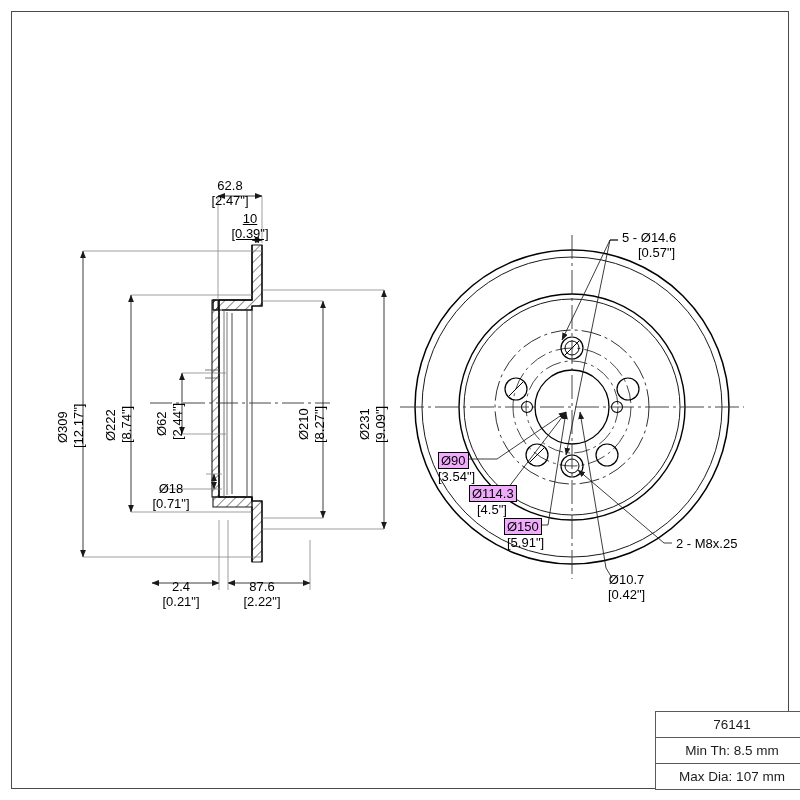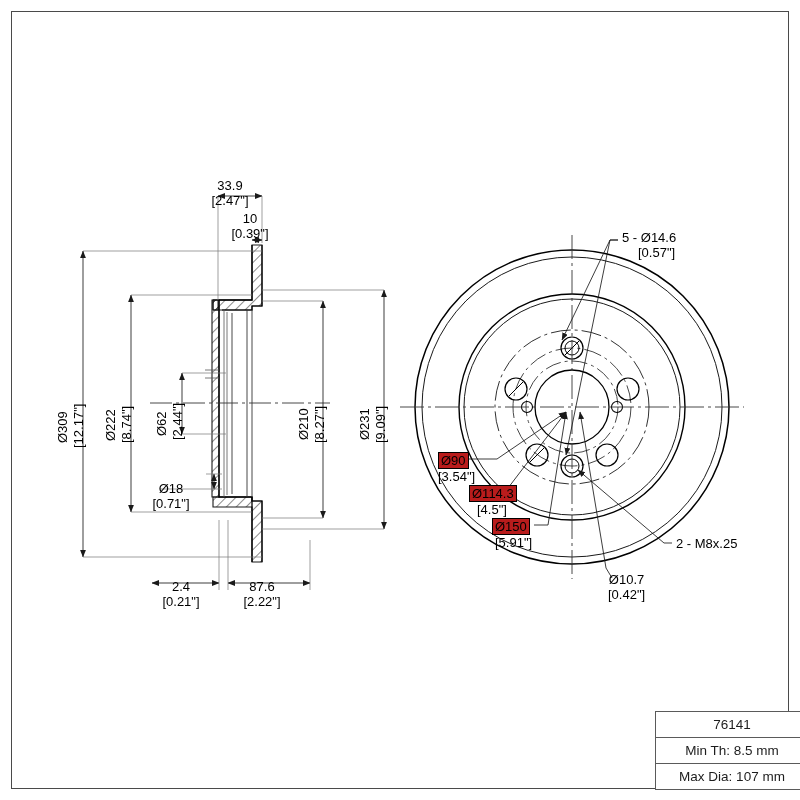--- a/index.html
+++ b/index.html
@@ -9,21 +9,21 @@
   #frame{position:absolute;left:11px;top:11px;width:778px;height:778px;
          border:1.6px solid #4a4a4a;box-sizing:border-box;}
   svg.draw{position:absolute;left:0;top:0;width:800px;height:800px;}
   .tb{position:absolute;left:655px;top:679px;width:154px;
       border:1px solid #5a5a5a;border-bottom:none;box-sizing:border-box;background:#fff;margin-top:32px;}
   .tb .row{height:25px;line-height:25px;text-align:center;
            border-bottom:1px solid #5a5a5a;font-size:13.5px;color:#1d1d1d;
            white-space:nowrap;overflow:hidden;}
   .lbl{position:absolute;font-size:13px;color:#000;white-space:nowrap;line-height:1.18;}
   .lbl.c{text-align:center;}
-  .lbl .bx{display:inline-block;border:1px solid #000;padding:0 2px;background:#b91c1c;}
+  .lbl .bx{display:inline-block;border:1px solid #000;padding:0 2px;background:#f0abfc;}
   .vlbl{position:absolute;font-size:13px;color:#000;white-space:nowrap;
         transform-origin:left top;transform:rotate(-90deg);line-height:1.15;}
 </style>
 </head>
 <body>
 
 <div id="sheet">
 
   <div id="frame"></div>
 
@@ -174,24 +174,24 @@
 
         <path d="M612,578 L606,568 L580,412" marker-end="url(#ar)"></path>
 
         <path d="M672,543 L664,543 L578,470" marker-end="url(#ar)"></path>
       </g>
 
     </g>
   </svg>
 
   <div class="lbl c" style="left:200px;top:178px;width:60px;">
-    <span>33.9</span><br>
+    <span>62.8</span><br>
     <span>[2.47"]</span>
   </div>
-  <div class="lbl c" style="left:215px;top:211px;width:70px;">
+  <div class="lbl c" style="left:215px;top:211px;width:70px;text-decoration:underline;">
     <span>10</span><br>
     <span>[0.39"]</span>
   </div>
 
   <div class="vlbl" style="left:56px;top:443px;">
     <span>Ø309</span>
   </div>
   <div class="vlbl" style="left:72px;top:448px;">
     <span>[12.17"]</span>
   </div>
@@ -246,21 +246,21 @@
   <div class="lbl" style="left:438px;top:452px;">
     <span class="bx">Ø90</span><br>
     <span>[3.54"]</span>
   </div>
 
   <div class="lbl" style="left:455px;top:485px;margin-left:14px;">
     <span class="bx">Ø114.3</span><br>
     <span style="margin-left:8px;">[4.5"]</span>
   </div>
 
-  <div class="lbl" style="left:492px;top:518px;">
+  <div class="lbl" style="left:504px;top:518px;">
     <span class="bx">Ø150</span><br>
     <span style="margin-left:3px;">[5.91"]</span>
   </div>
 
   <div class="lbl" style="left:608px;top:572px;text-align:center;">
     <span>Ø10.7</span><br>
     <span>[0.42"]</span>
   </div>
 
   <div class="lbl" style="left:676px;top:536px;">

